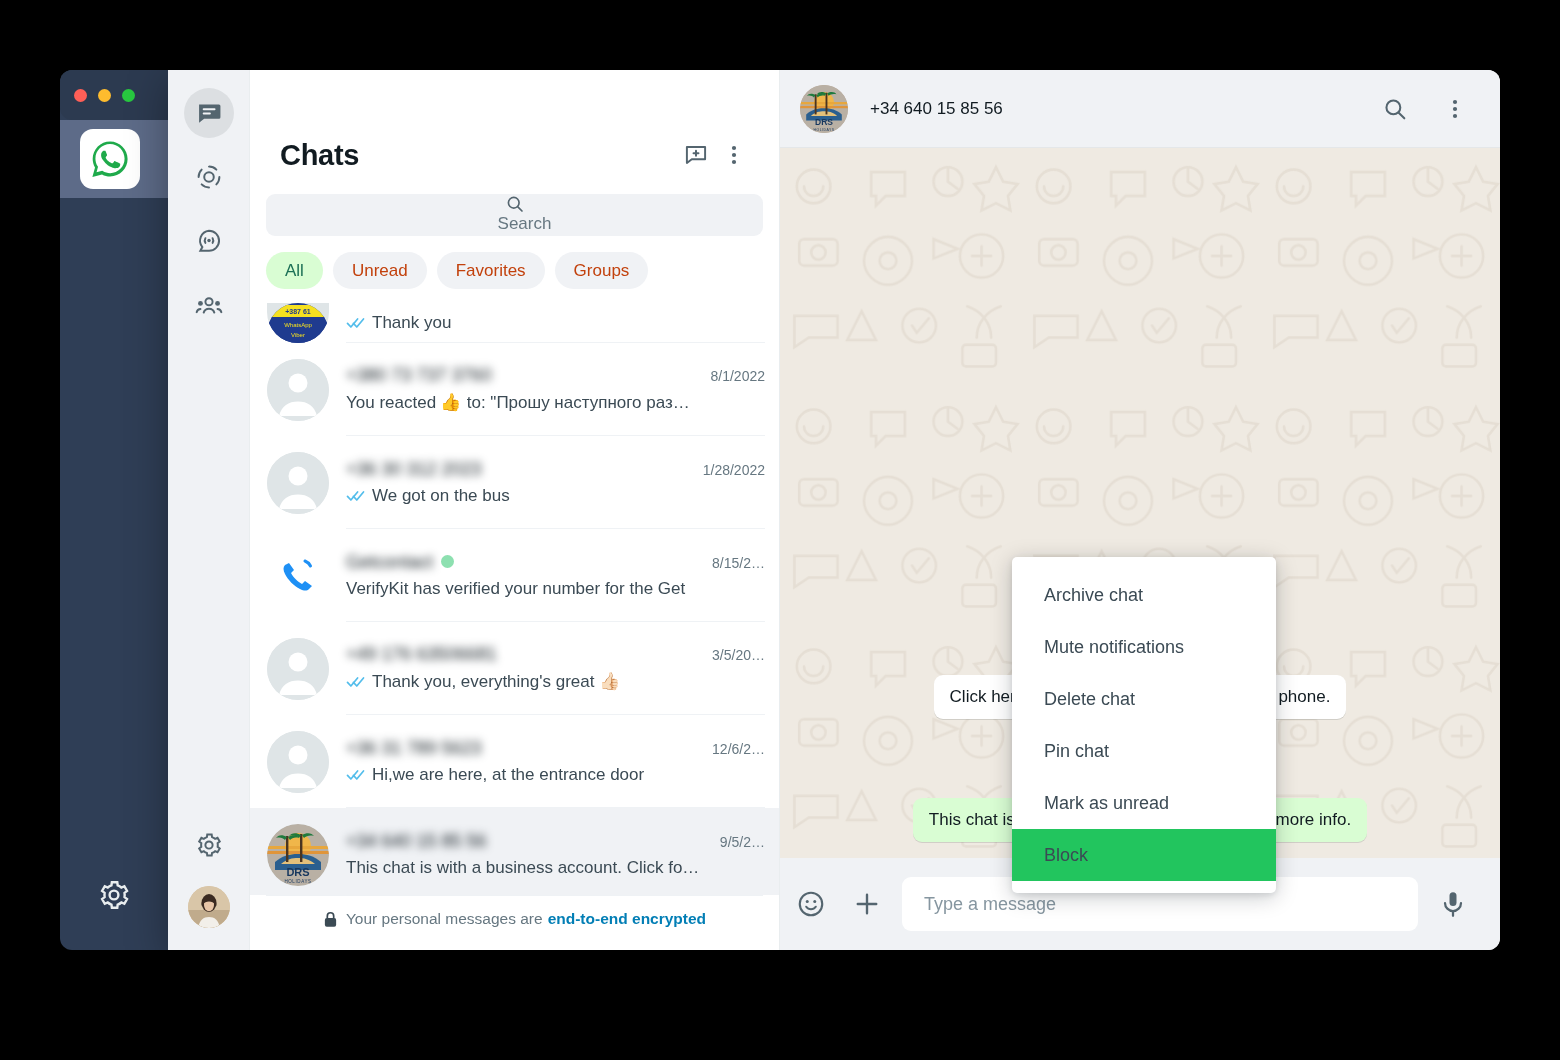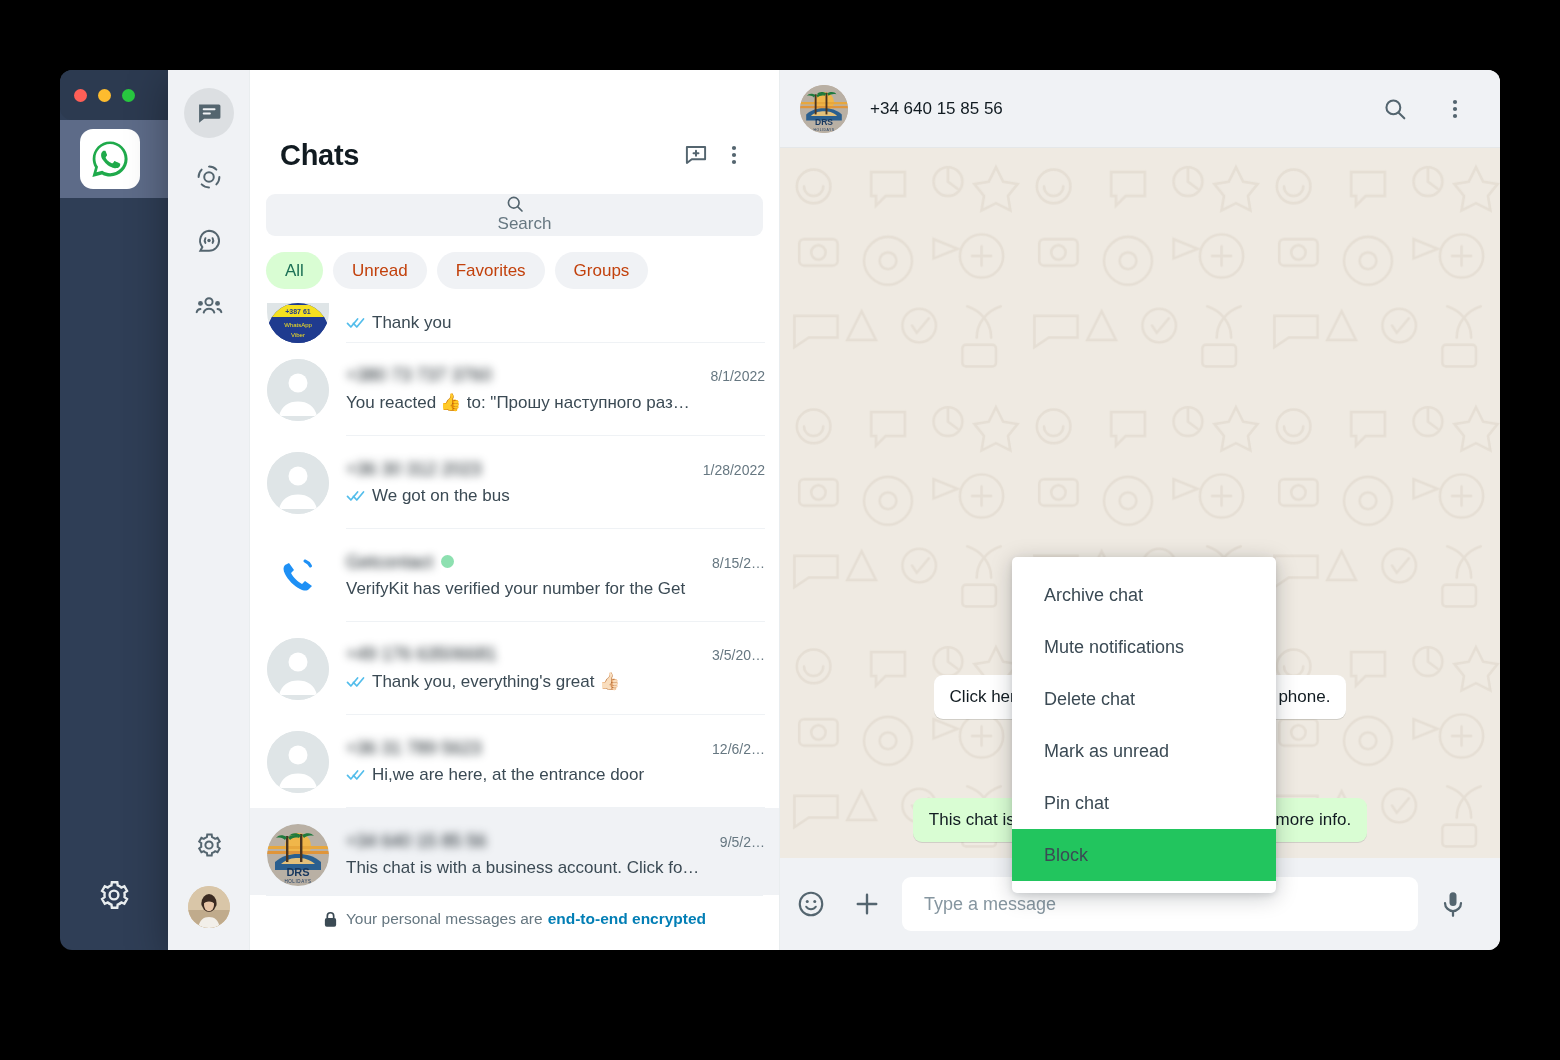--- a/index.html
+++ b/index.html
@@ -551,22 +551,22 @@
           </svg>
         </span>
         <span>Your personal messages are</span>
         <span id="e2e-link">end-to-end encrypted</span>
       </div>
 
       <div id="ctx-menu">
         <div class="ctx-item">Archive chat</div>
         <div class="ctx-item">Mute notifications</div>
         <div class="ctx-item">Delete chat</div>
+        <div class="ctx-item">Pin chat</div>
         <div class="ctx-item">Mark as unread</div>
-        <div class="ctx-item">Pin chat</div>
         <div class="ctx-item hover">Block</div>
       </div>
 
     </div>
 
     <div id="conv-pane">
 
       <div id="conv-header">
         <div id="conv-avatar">
           <svg width="48" height="48" viewBox="0 0 62 62" aria-hidden="true">

